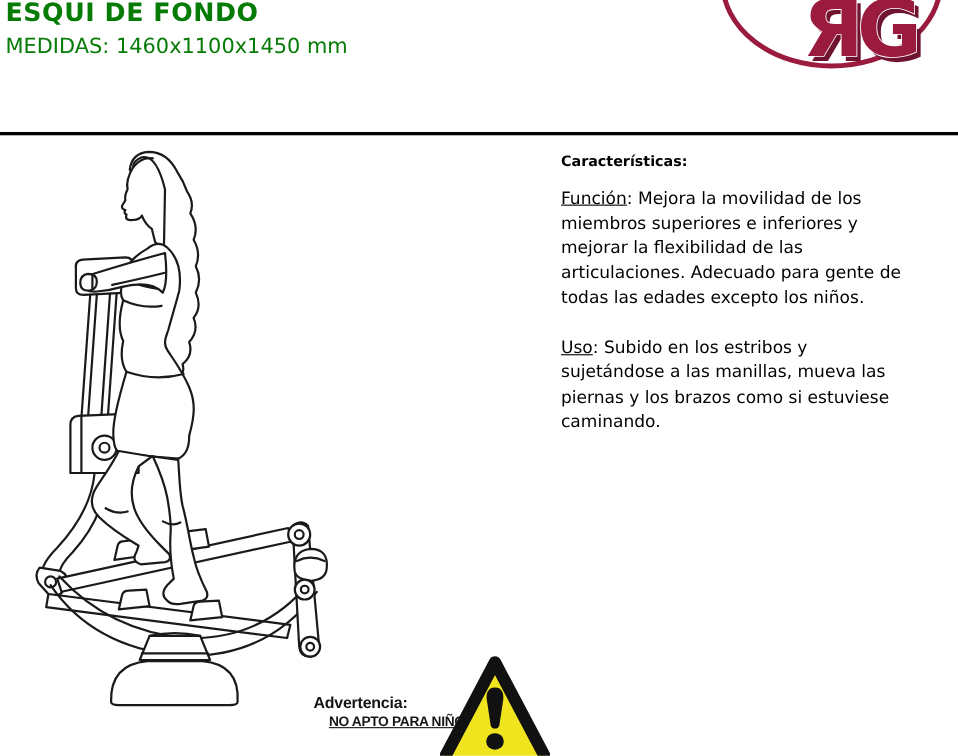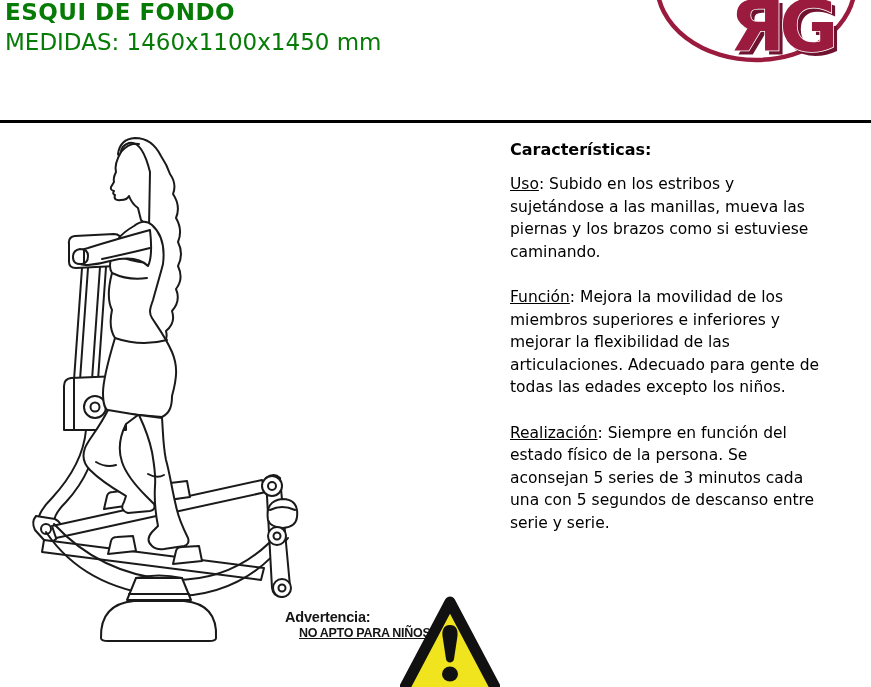--- a/index.html
+++ b/index.html
@@ -3,31 +3,31 @@
 <meta charset="utf-8">
 <style>
   html,body{margin:0;padding:0;}
   body{
     width:871px;height:687px;position:relative;overflow:hidden;
     background:#ffffff;font-family:"DejaVu Sans",sans-serif;color:#000;
   }
   
   .title-block{position:absolute;left:5px;top:-3px;line-height:30px;color:#067B06;}
   .title-line1,.title-line2{font-size:23px;font-weight:700;letter-spacing:.5px;}
-  .title-line3{font-size:23px;font-weight:400;}
+  .title-line3{font-size:19px;font-weight:400;}
   .logo{position:absolute;left:650px;top:0;}
   .separator{position:absolute;left:0;top:120px;width:871px;height:3px;background:#000;}
   
   .chars{position:absolute;left:510px;top:140px;width:356px;}
-  .chars h2{margin:0 0 14px 0;font-size:16px;font-weight:700;}
+  .chars h2{margin:0 0 14px 0;font-size:13px;font-weight:700;}
   .char-section{margin:0 0 23px 0;font-size:15.5px;line-height:22.5px;}
   .char-label{text-decoration:underline;}
   .char-text{white-space:pre-line;}
   
-  .warning-label{position:absolute;left:285px;top:609px;font-family:"Liberation Sans",sans-serif;color:#151515;}
+  .warning-label{position:absolute;left:285px;top:632px;font-family:"Liberation Sans",sans-serif;color:#151515;}
   .warning-title{font-size:14.5px;font-weight:700;letter-spacing:-.2px;}
   .warning-message{font-size:12.5px;font-weight:700;text-decoration:underline;letter-spacing:-.3px;margin-top:1px;padding-left:14px;}
   .warning-triangle{position:absolute;left:400px;top:596px;}
   
   .illustration{position:absolute;left:0;top:130px;}
 </style>
 </head>
 <body>
 
 <div class="title-block">
@@ -151,36 +151,31 @@
                C172 360 170 344 166 330
                C163 316 163 300 162 288 Z" fill="#fff"></path>
       <path d="M148 344 Q157 349 164 345"></path>
     </g>
   </g>
 </svg>
 
 <div class="chars">
   <h2>Características:</h2>
 
-  <p class="char-section"><span class="char-label">Uso</span><span class="char-text">: Subido en los estribos y
-sujetándose a las manillas, mueva las
-piernas y los brazos como si estuviese
-caminando.</span></p>
-
   <p class="char-section"><span class="char-label">Función</span><span class="char-text">: Mejora la movilidad de los
 miembros superiores e inferiores y
 mejorar la flexibilidad de las
 articulaciones. Adecuado para gente de
 todas las edades excepto los niños.</span></p>
 
-  <p class="char-section"><span class="char-label">Realización</span><span class="char-text">: Siempre en función del
-estado físico de la persona. Se
-aconsejan 5 series de 3 minutos cada
-una con 5 segundos de descanso entre
-serie y serie.</span></p>
+  <p class="char-section"><span class="char-label">Uso</span><span class="char-text">: Subido en los estribos y
+sujetándose a las manillas, mueva las
+piernas y los brazos como si estuviese
+caminando.</span></p>
+
 
 </div>
 
 <div class="warning-label">
   <div class="warning-title">Advertencia:</div>
   <div class="warning-message">NO APTO PARA NIÑOS</div>
 </div>
 
 <svg class="warning-triangle" width="100" height="91" viewBox="0 0 100 91">
   <polygon points="50,6 -6,112 106,112" fill="#F0E41F" stroke="#111111" stroke-width="11" stroke-linejoin="round"></polygon>

